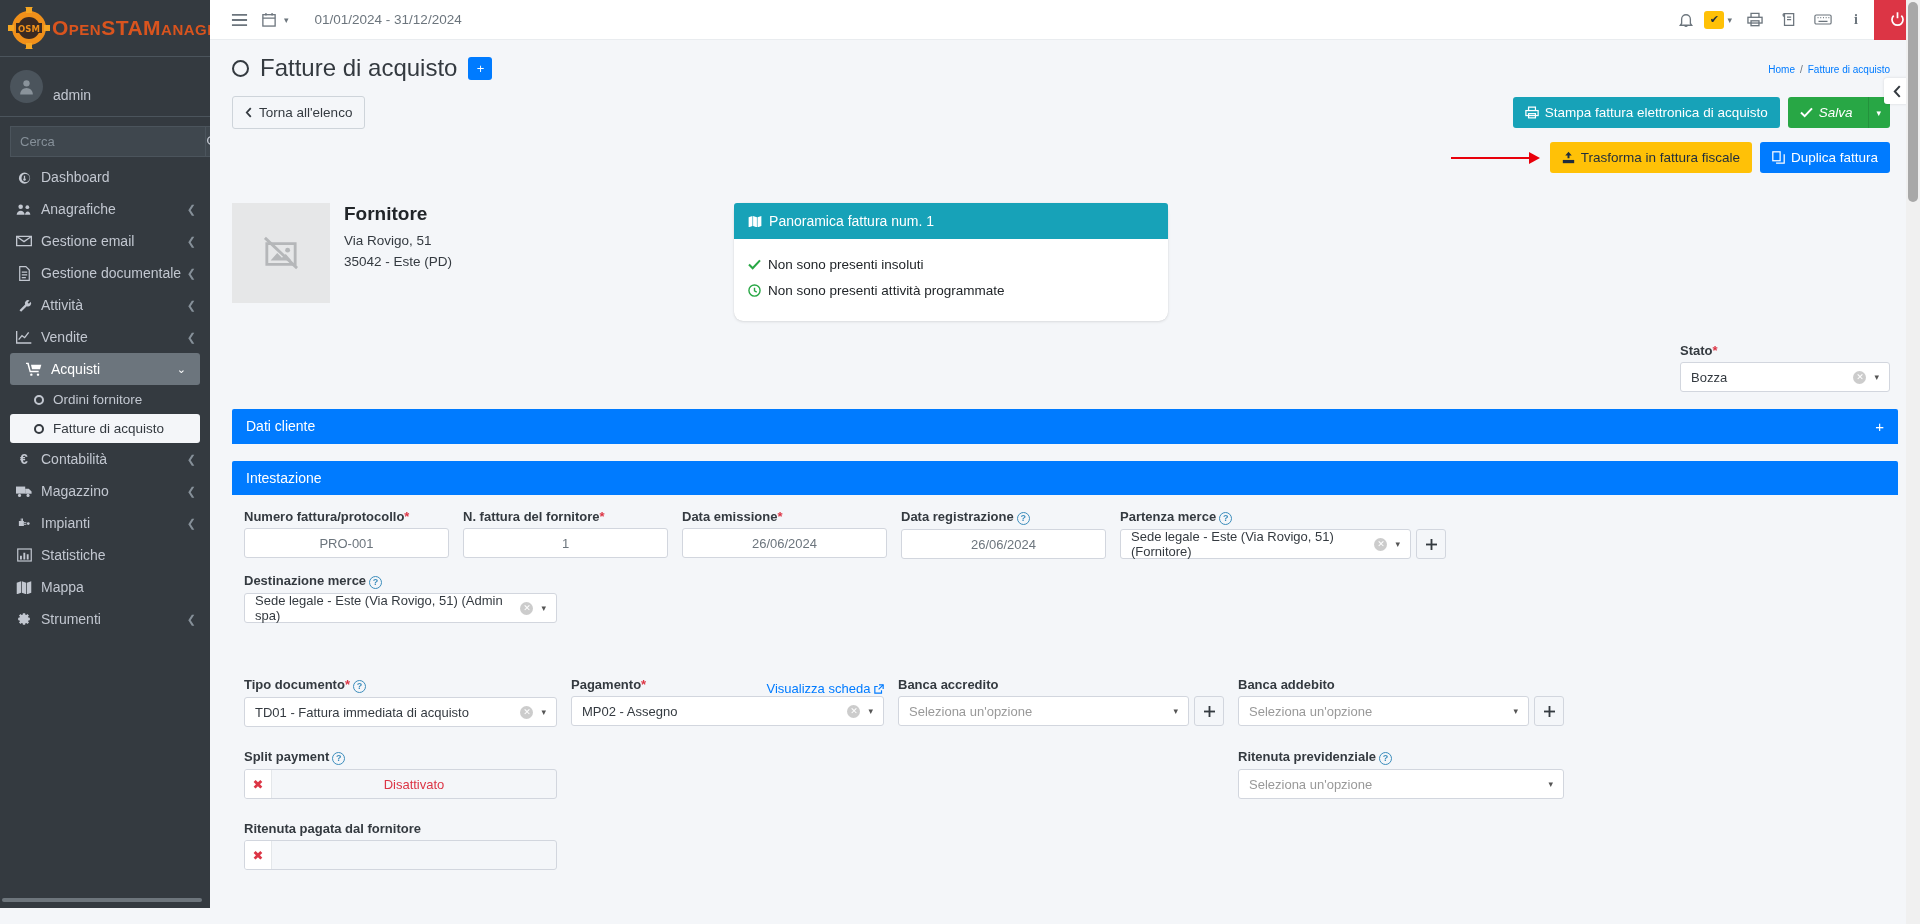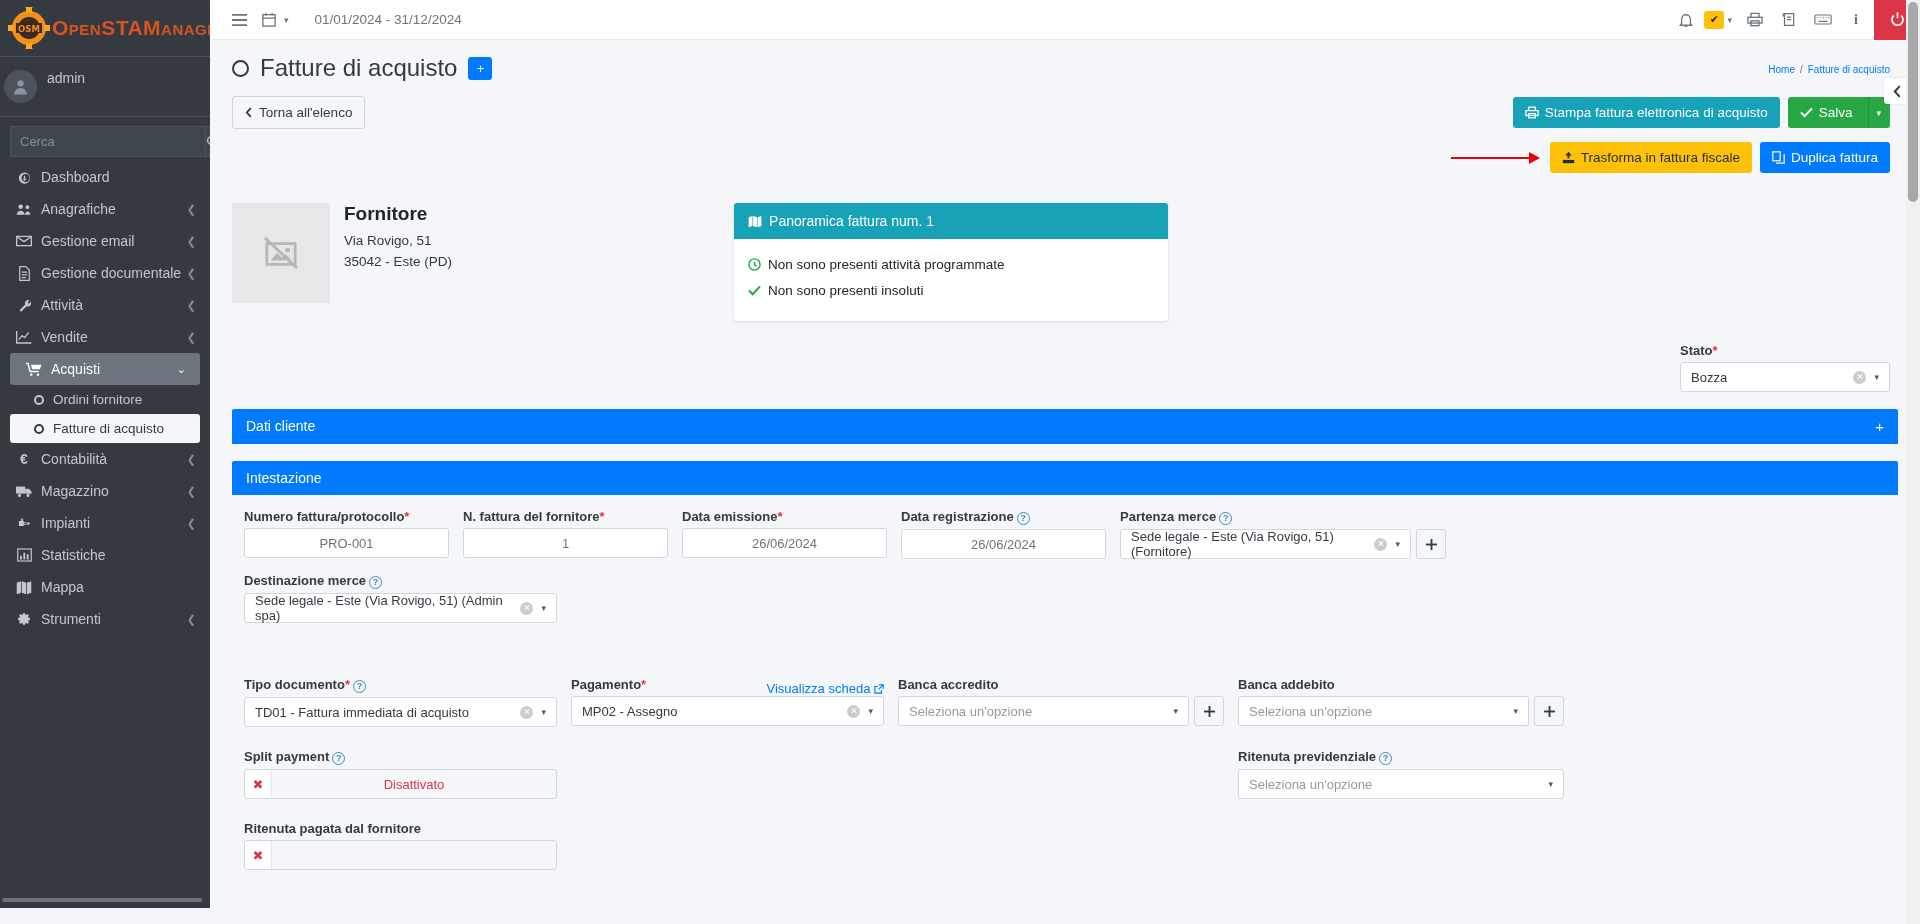--- a/index.html
+++ b/index.html
@@ -30,22 +30,22 @@
   }
   .logo-gear { flex: 0 0 auto; margin-right: 2px; }
   .brand-text {
     font-size: 21px; font-weight: bold;
     color: #d9541e; letter-spacing: .5px;
     white-space: nowrap;
     font-variant: small-caps;
   }
 
   .user-panel {
-    display: flex; align-items: flex-start;
-    padding: 13px 4px;
+    display: flex; align-items: flex-end;
+    padding: 13px 10px;
     border-bottom: 1px solid #4b545c;
   }
   .avatar {
     width: 33px; height: 33px; border-radius: 50%;
     background: #4b545c;
     display: flex; align-items: center; justify-content: center;
     margin-right: 10px;
   }
   .user-name { color: #c2c7d0; font-size: 14px; }
 
@@ -214,21 +214,21 @@
     border: none; border-radius: 3px; cursor: pointer;
     font-size: 13.5px; font-family: "Liberation Sans", sans-serif;
     display: inline-flex; align-items: center; gap: 6px;
     padding: 8px 12px; white-space: nowrap;
   }
   .btn-default {
     background: #f4f6f9; color: #343a40;
     border: 1px solid #ced4da;
   }
   .btn-info { background: #17a2b8; color: #fff; }
-  .btn-success { background: #28a745; color: #fff; }
+  .btn-success { background: #28a745; color: #fff; font-style: italic; }
   .btn-warning { background: #ffc107; color: #1f2d3d; font-weight: normal; }
   .btn-primary { background: #007bff; color: #fff; }
   .btn-split {
     background: #28a745; color: #fff; border: none; cursor: pointer;
     padding: 8px 9px 8px 7px; border-radius: 0 3px 3px 0;
     border-left: 1px solid rgba(0,0,0,.12);
     display: inline-flex; align-items: center;
   }
   .right-group { margin-left: auto; display: flex; align-items: center; }
 
@@ -250,21 +250,21 @@
   .supplier-block { display: flex; gap: 14px; }
   .ph-img {
     width: 98px; height: 100px; background: #e6e7e8;
     display: flex; align-items: center; justify-content: center;
   }
   .sup-name { font-size: 19px; font-weight: bold; color: #212529; margin-bottom: 6px; }
   .sup-line { font-size: 13.5px; color: #343a40; line-height: 1.55; }
 
   .panorama {
     width: 434px; margin-left: 282px;
-    background: #fff; border-radius: 3px;
+    background: #fff; border-radius: 9px;
     box-shadow: 0 0 1px rgba(0,0,0,.12), 0 1px 3px rgba(0,0,0,.1);
     align-self: flex-start;
   }
   .pan-head {
     background: #17a2b8; color: #fff;
     padding: 10px 14px; font-size: 14px;
     display: flex; align-items: center; gap: 7px;
     border-radius: 3px 3px 0 0;
   }
   .pan-body { padding: 13px 14px 18px 14px; }
@@ -737,35 +737,35 @@
         <div class="pan-head">
           <svg width="14" height="12" viewBox="0 0 22 18" fill="#fff">
               <path d="M1 3l6-2v16l-6 2z"></path>
               <path d="M8 1l6 2v16l-6-2z"></path>
               <path d="M15 3l6-2v16l-6 2z"></path>
             </svg>
           <span>Panoramica fattura num. 1</span>
         </div>
         <div class="pan-body">
           <div class="pan-line">
+            <span class="ok-green">
+              <svg width="13" height="11" viewBox="0 0 14 12" fill="none" stroke="#28a745" stroke-width="2.3">
+                  <path d="M1 6l4 4L13 1.5"></path>
+                </svg>
+            </span>
+            <span>Non sono presenti insoluti</span>
+          </div>
+          <div class="pan-line">
             <span>
               <svg width="13" height="13" viewBox="0 0 14 14" fill="none" stroke="#28a745" stroke-width="1.5">
                   <circle cx="7" cy="7" r="6"></circle>
                   <path d="M7 4v3.4l2.4 1.4"></path>
                 </svg>
             </span>
             <span>Non sono presenti attività programmate</span>
-          </div>
-          <div class="pan-line">
-            <span class="ok-green">
-              <svg width="13" height="11" viewBox="0 0 14 12" fill="none" stroke="#28a745" stroke-width="2.3">
-                  <path d="M1 6l4 4L13 1.5"></path>
-                </svg>
-            </span>
-            <span>Non sono presenti insoluti</span>
           </div>
         </div>
       </div>
     </div>
 
     <div class="stato-row">
       <div class="stato-box">
         <label class="lbl"><span>Stato</span><span class="req">*</span></label>
         <div class="select">
           <span class="val">Bozza</span>

